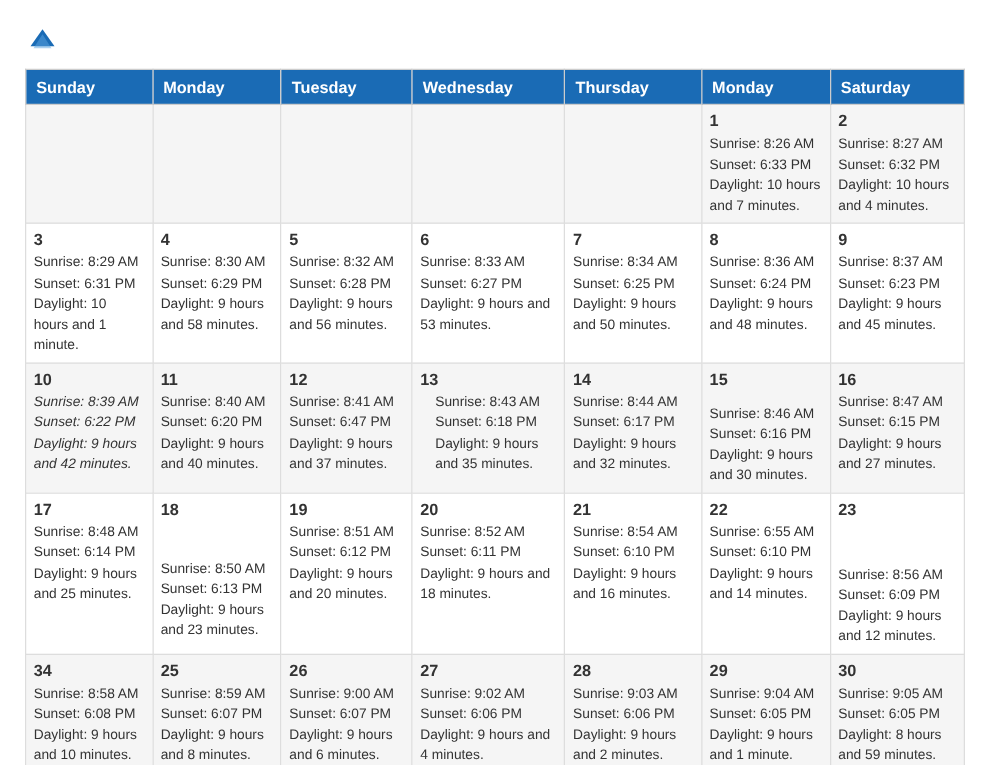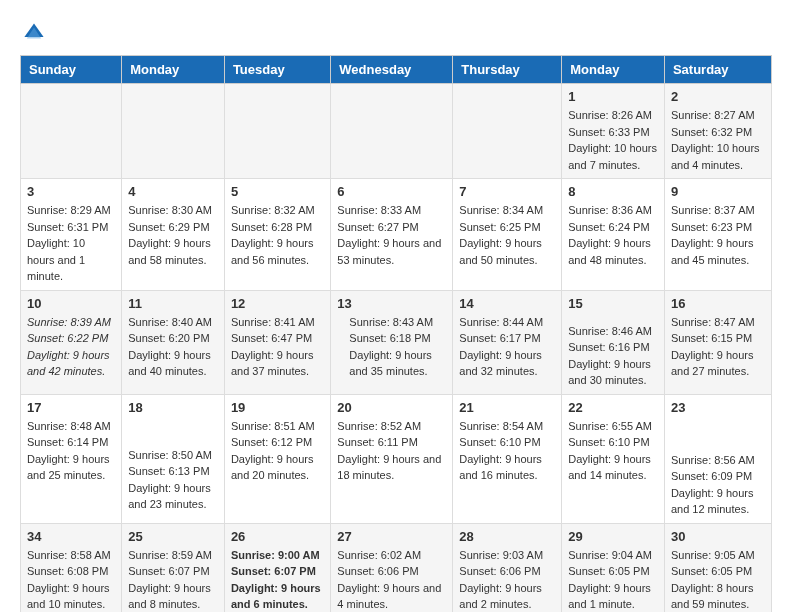--- a/index.html
+++ b/index.html
@@ -279,27 +279,27 @@
 Daylight: 9 hours and 10 minutes.</div>
         </td>
         <td>
           <div class="day-num">25</div>
           <div class="day-info" style="white-space: pre-line;">Sunrise: 8:59 AM
 Sunset: 6:07 PM
 Daylight: 9 hours and 8 minutes.</div>
         </td>
         <td>
           <div class="day-num">26</div>
-          <div class="day-info" style="white-space: pre-line; font-weight: bold;">Sunrise: 9:00 AM
+          <div class="day-info" style="white-space: pre-line;">Sunrise: 9:00 AM
 Sunset: 6:07 PM
 Daylight: 9 hours and 6 minutes.</div>
         </td>
         <td>
           <div class="day-num">27</div>
-          <div class="day-info" style="white-space: pre-line;">Sunrise: 6:02 AM
+          <div class="day-info" style="white-space: pre-line;">Sunrise: 9:02 AM
 Sunset: 6:06 PM
 Daylight: 9 hours and 4 minutes.</div>
         </td>
         <td>
           <div class="day-num">28</div>
           <div class="day-info" style="white-space: pre-line;">Sunrise: 9:03 AM
 Sunset: 6:06 PM
 Daylight: 9 hours and 2 minutes.</div>
         </td>
         <td>

